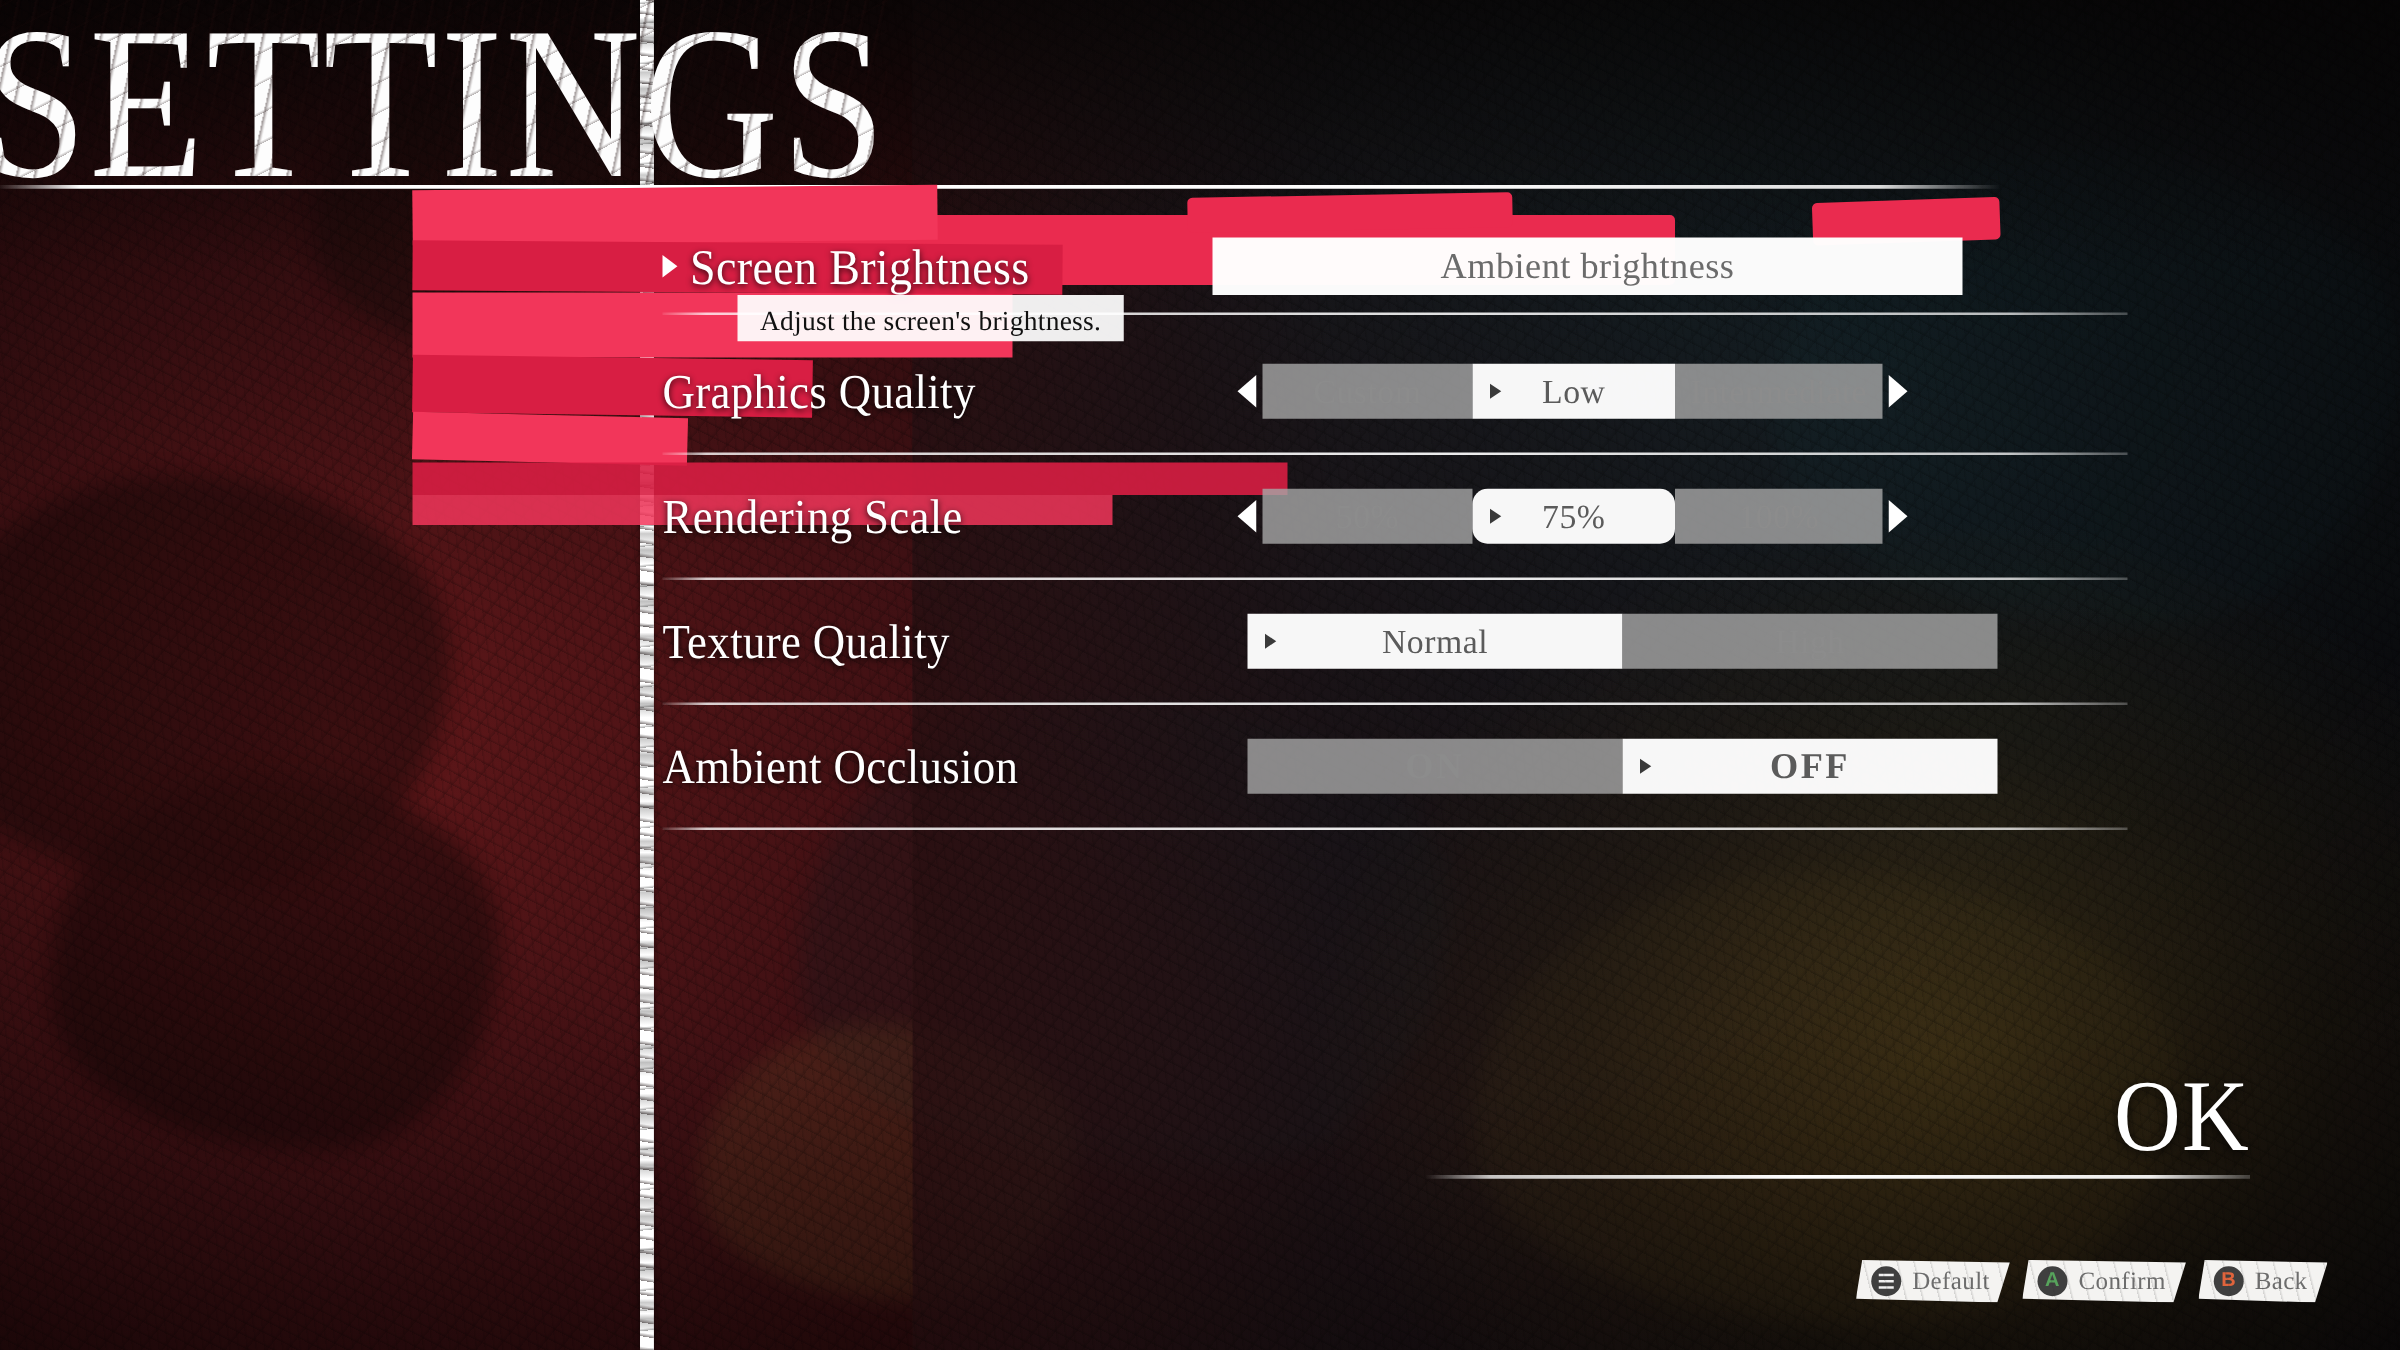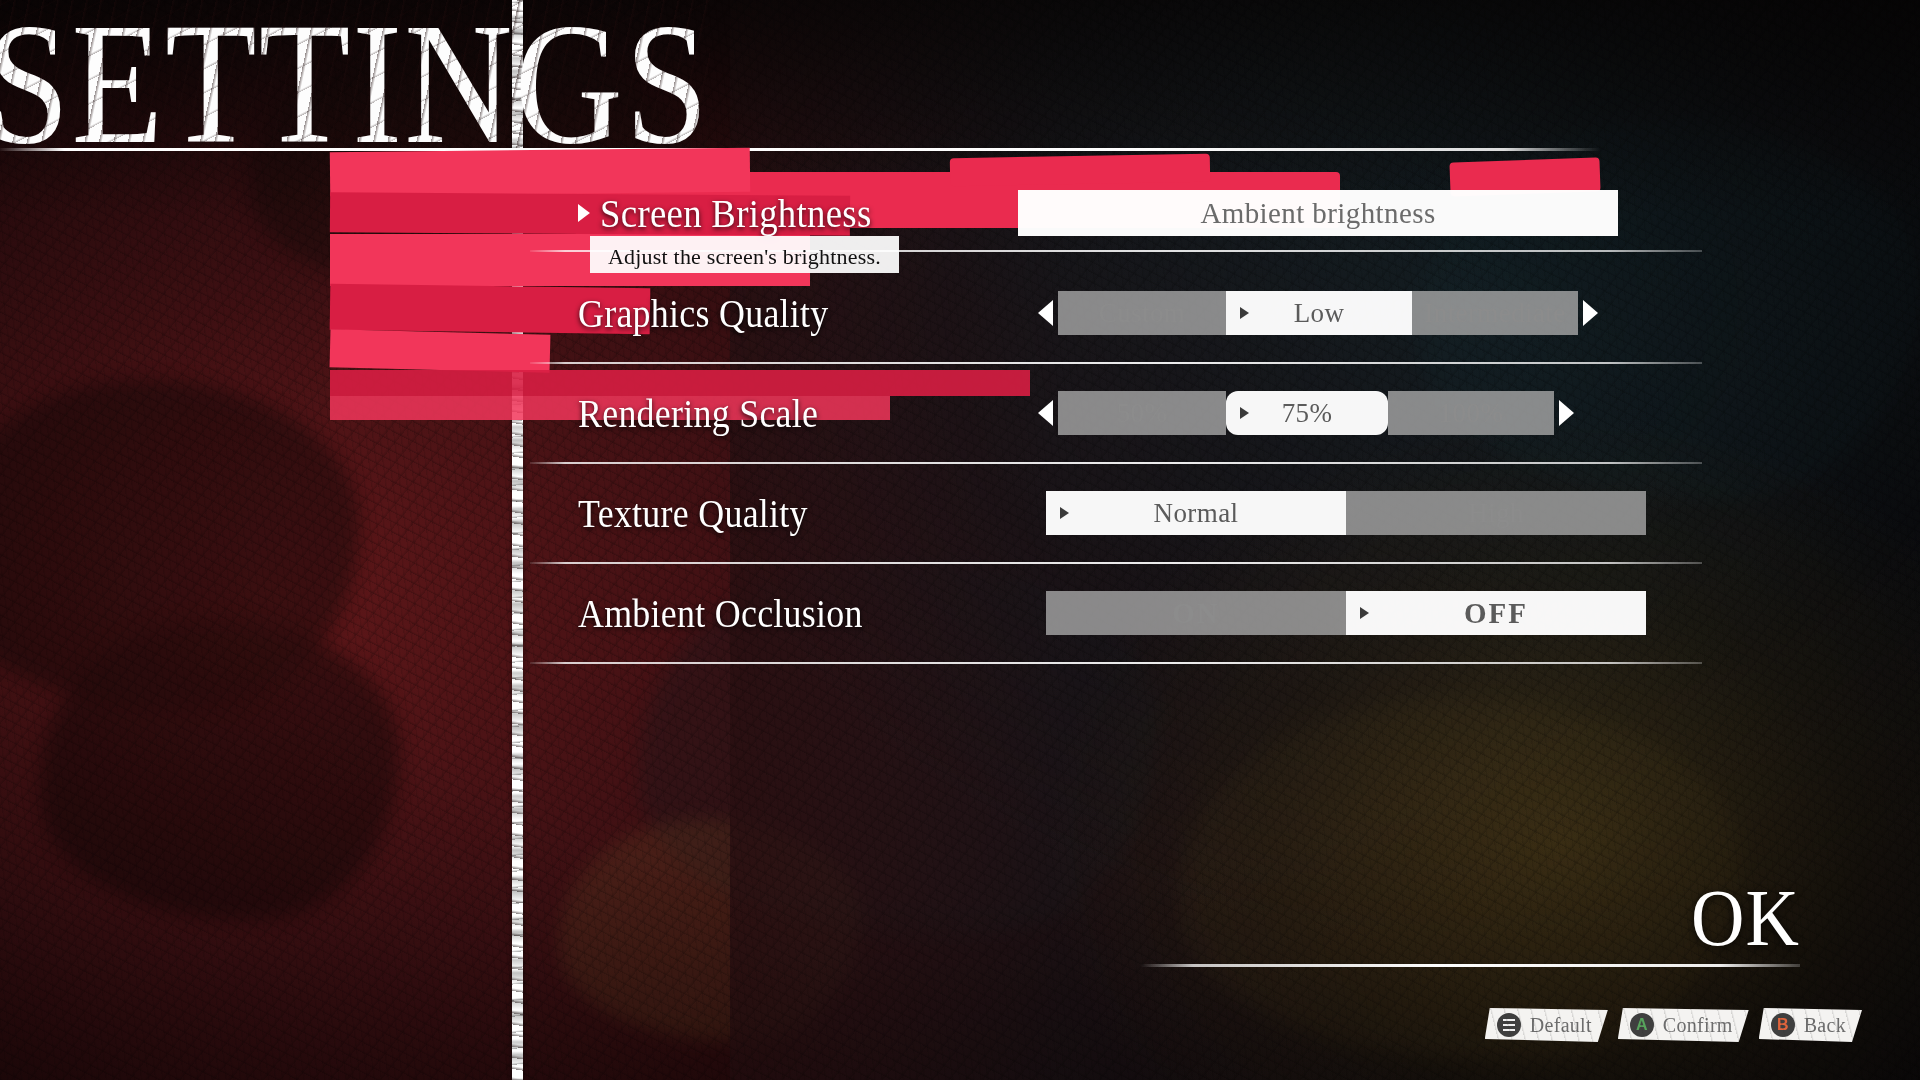--- a/index.html
+++ b/index.html
@@ -79,21 +79,21 @@
     mix-blend-mode:multiply;
   }
   #title-rule {
     position:absolute; left:0; top:148px; width:1600px; height:3px;
     background:linear-gradient(90deg, rgba(255,255,255,0.05) 0%, #ffffff 4%, #fdfdfd 72%, rgba(255,255,255,0.85) 94%, rgba(255,255,255,0) 100%);
   }
 
   
   #menu { position:absolute; left:530px; top:176px; width:1170px; }
   .row { position:relative; height:100px; }
-  .row-inner { position:relative; display:flex; align-items:center; height:74px;margin-left:48px; }
+  .row-inner { position:relative; display:flex; align-items:center; height:74px; }
   .row-label {
     font-size:39px; color:#ffffff; letter-spacing:0.3px; white-space:nowrap;
     text-shadow:0 2px 5px rgba(0,0,0,0.85);
     transform:scaleX(0.92); transform-origin:left center;
     display:flex; align-items:center; gap:9px;
   }
   .row.selected .row-label { color:#ffffff; font-size:40px; }
   .sel-caret {
     width:0; height:0; border-left:13px solid #ffffff;
     border-top:9px solid transparent; border-bottom:9px solid transparent;
@@ -153,21 +153,21 @@
   .row-desc {
     position:absolute; left:60px; top:60px; z-index:4;
     background:rgba(255,255,255,0.93);
     padding:8px 18px 3px 18px;
     color:#111111; font-size:22px; letter-spacing:0.2px;
   }
 
   .bold-caps { font-weight:700; letter-spacing:2px; }
 
   
-  #ok-block { position:absolute; left:1370px; top:886px; width:430px; }
+  #ok-block { position:absolute; left:1370px; top:862px; width:430px; }
   #ok-label {
     font-size:74px; color:#ffffff; text-align:right; line-height:0.95;
     letter-spacing:1px; transform:scaleY(1.1); transform-origin:bottom right;
     text-shadow:0 2px 8px rgba(0,0,0,0.75);
   }
   #ok-rule {
     position:absolute; left:-230px; top:78px; width:660px; height:3px;
     background:linear-gradient(90deg, rgba(255,255,255,0) 0%, rgba(255,255,255,0.75) 8%, #ffffff 45%, rgba(255,255,255,0.92) 88%, rgba(255,255,255,0.2) 100%);
   }
 
@@ -253,21 +253,21 @@
   </div>
 
   <div class="row">
     <div class="row-inner">
       <div class="row-label">
         <span>Graphics Quality</span>
       </div>
       <div class="values">
         <span class="chev chev-l"></span>
         <div class="seg seg-off" style="width:168px;">Custom</div>
-        <div class="seg seg-on" style="width:186px;">
+        <div class="seg seg-on" style="width:162px;">
           <span class="tick"></span>
           <span>Low</span>
         </div>
         <div class="seg seg-off" style="width:166px;">Intermediate</div>
         <span class="chev chev-r"></span>
       </div>
     </div>
     <div class="row-underline"></div>
   </div>
 

